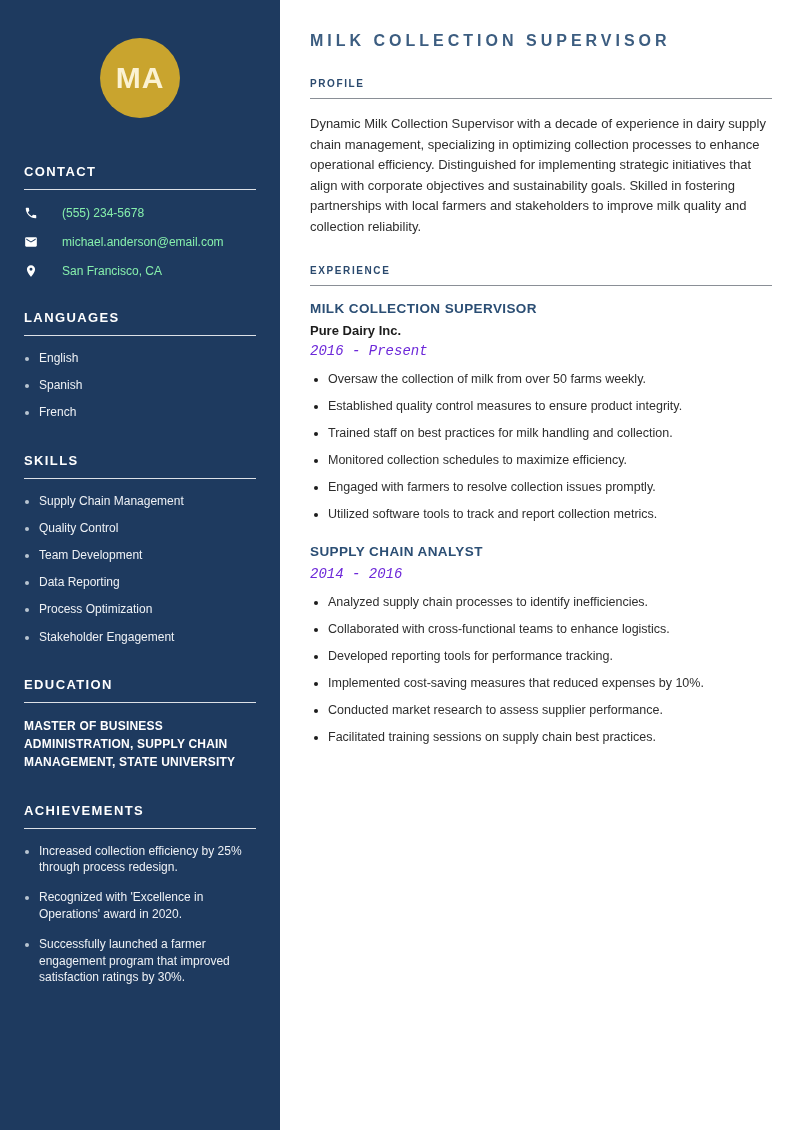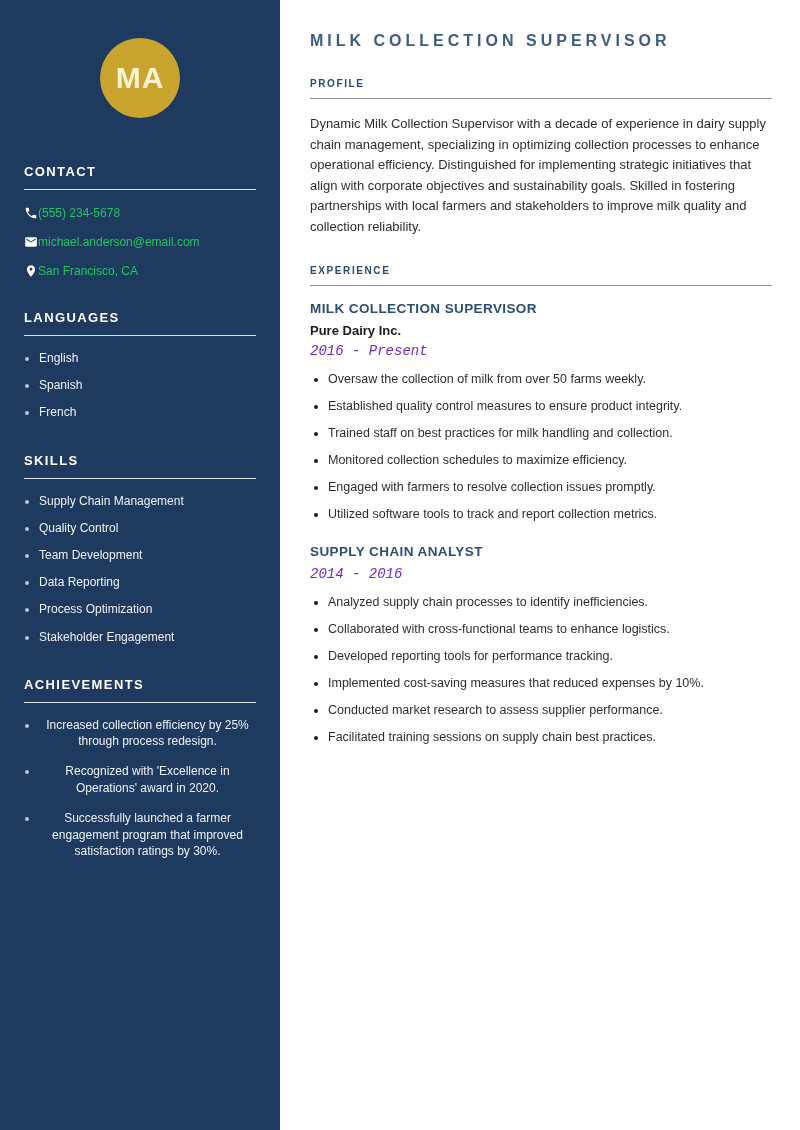--- a/index.html
+++ b/index.html
@@ -46,23 +46,23 @@
     letter-spacing: 1.4px;
     color: #ffffff;
     margin: 0 0 10px 0;
     padding-bottom: 10px;
     border-bottom: 1px solid rgba(255,255,255,0.85);
   }
   .contact-list { list-style: none; margin: 16px 0 0 0; padding: 0; }
   .contact-item {
     display: flex;
     align-items: center;
-    gap: 0;
+    gap: 24px;
     font-size: 12px;
-    color: #22c55e;
+    color: #86efac;
     margin-bottom: 15px;
   }
   .contact-item .icon { width: 14px; height: 14px; flex-shrink: 0; display: inline-flex; }
   .contact-item .icon svg { width: 14px; height: 14px; fill: #ffffff; }
 
   .side-list {
     list-style: disc outside;
     margin: 14px 0 0 0;
     padding: 0 0 0 15px;
   }
@@ -75,21 +75,21 @@
   .side-list li::marker { color: #b9c4d1; }
 
   .degree {
     margin: 14px 0 0 0;
     font-size: 12px;
     font-weight: 700;
     line-height: 1.5;
     letter-spacing: 0.2px;
     color: #ffffff;
   }
-  .ach-list li { margin-bottom: 13px; line-height: 1.4; text-align: center; }
+  .ach-list li { margin-bottom: 13px; line-height: 1.4; }
 
   
   .main {
     flex: 1;
     padding: 32px 28px 30px 30px;
     background: #ffffff;
   }
   .name {
     margin: 0 0 14px 0;
     font-size: 35px;
@@ -209,20 +209,24 @@
       <ul class="side-list">
         <li>Supply Chain Management</li>
         <li>Quality Control</li>
         <li>Team Development</li>
         <li>Data Reporting</li>
         <li>Process Optimization</li>
         <li>Stakeholder Engagement</li>
       </ul>
     </section>
 
+    <section class="side-section">
+      <h2 class="side-heading">EDUCATION</h2>
+      <p class="degree">MASTER OF BUSINESS ADMINISTRATION, SUPPLY CHAIN MANAGEMENT, STATE UNIVERSITY</p>
+    </section>
 
     <section class="side-section">
       <h2 class="side-heading">ACHIEVEMENTS</h2>
       <ul class="side-list ach-list">
         <li>Increased collection efficiency by 25% through process redesign.</li>
         <li>Recognized with 'Excellence in Operations' award in 2020.</li>
         <li>Successfully launched a farmer engagement program that improved satisfaction ratings by 30%.</li>
       </ul>
     </section>
 

